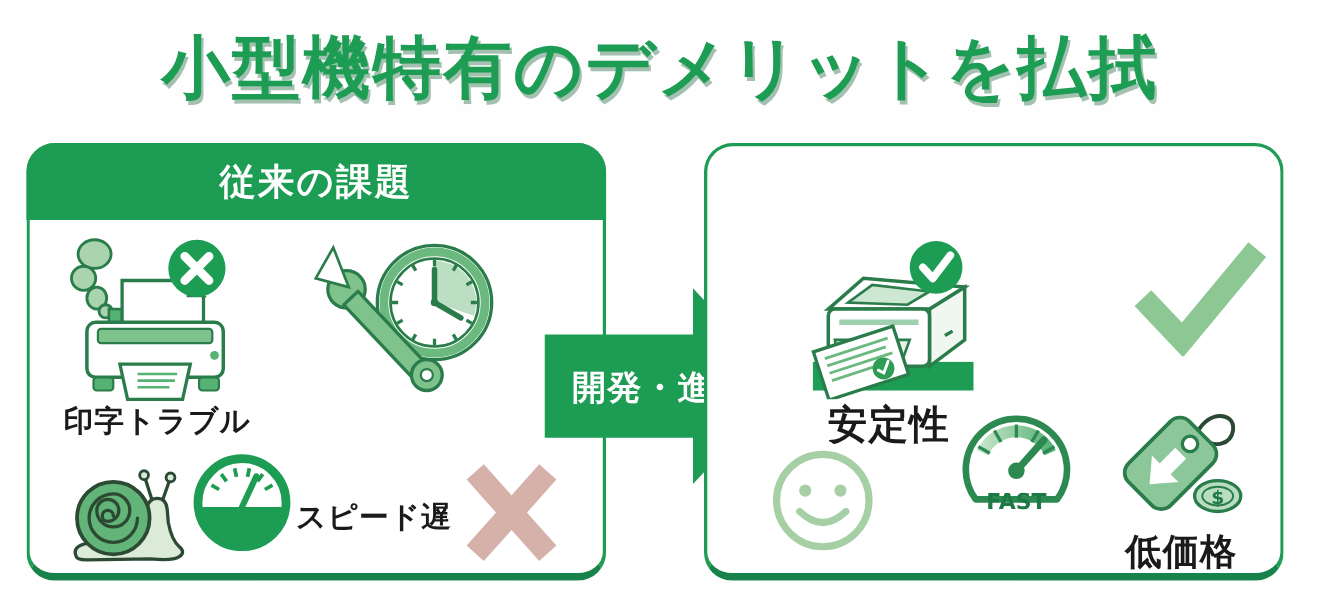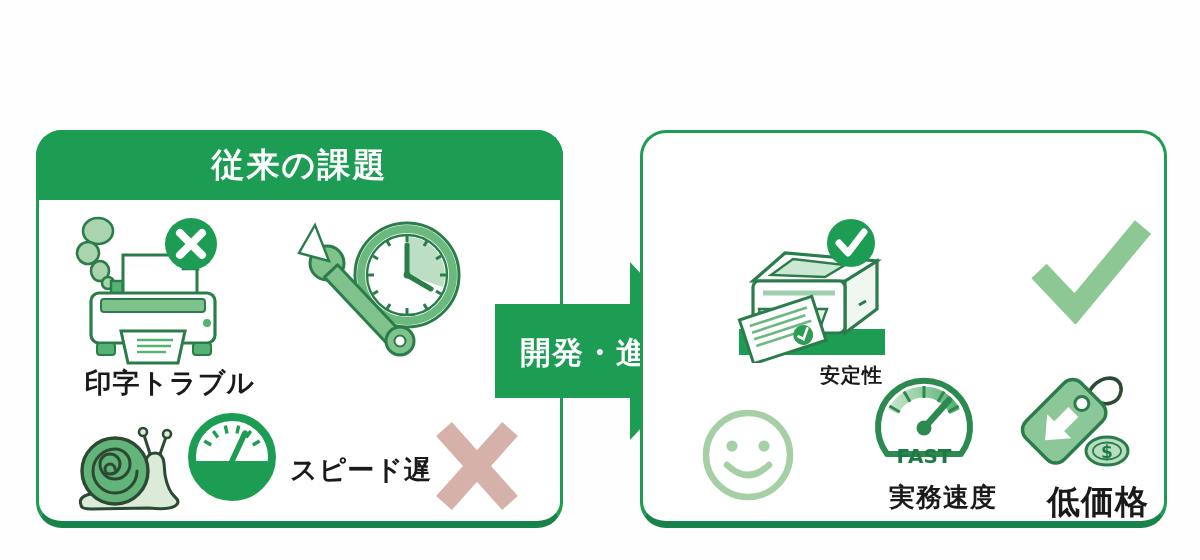--- a/index.html
+++ b/index.html
@@ -15,38 +15,39 @@
   *{margin:0;padding:0;box-sizing:border-box;}
   body{width:1200px;height:560px;background:#fefefe;position:relative;overflow:hidden;
        font-family:"DejaVu Sans","Liberation Sans",sans-serif;}
   .stage{position:absolute;inset:0;}
   .title{position:absolute;top:20px;left:0;width:1200px;text-align:center;
          font-size:62px;font-weight:900;letter-spacing:2px;color:var(--green);
          text-shadow:2px 3px 0 rgba(16,92,50,.38);white-space:nowrap;}
   .panel{position:absolute;top:130px;width:527px;height:398px;background:#fff;
          border:3px solid var(--green);border-bottom:7px solid var(--green-dark);
          border-radius:26px;}
-  .panel-left{left:36px;}
+  .panel-left{left:24px;}
   .panel-right{left:640px;}
   .panel-header{position:absolute;top:-3px;left:-3px;right:-3px;height:70px;
                 background:var(--green);border-radius:26px 26px 0 0;
                 display:flex;align-items:center;justify-content:center;
                 color:#fff;font-size:33px;font-weight:800;letter-spacing:2px;white-space:nowrap;}
   .icon{position:absolute;}
   .item-label{position:absolute;color:var(--ink);font-weight:800;font-size:27px;
-              text-align:right;white-space:nowrap;letter-spacing:1px;}
+              text-align:center;white-space:nowrap;letter-spacing:1px;}
   .arrow-wrap{position:absolute;left:495px;top:260px;width:220px;height:182px;}
   .arrow-label{position:absolute;left:500px;top:332px;width:200px;text-align:center;
                color:#fff;font-size:31px;font-weight:800;letter-spacing:1px;white-space:nowrap;}
 </style>
 </head>
 <body>
 
 <div class="stage">
 
+  <div class="title">小型機特有のデメリットを払拭</div>
 
   <div class="panel panel-left">
     <div class="panel-header">従来の課題</div>
 
     <svg class="icon" style="left:28px;top:76px" width="182" height="168" viewBox="0 0 182 168">
       <g stroke="#2a7d4a" stroke-width="2.6" fill="#a9d4ae">
         <ellipse cx="31" cy="22" rx="15" ry="13"></ellipse>
         <ellipse cx="21" cy="44" rx="11" ry="11"></ellipse>
         <ellipse cx="33" cy="62" rx="9" ry="10"></ellipse>
         <ellipse cx="41" cy="74" rx="6" ry="6"></ellipse>
@@ -161,21 +162,21 @@
             <line x1="30" y1="124" x2="70" y2="124"></line>
         </g>
         <circle cx="78" cy="128" r="10" fill="#2f9c55"></circle>
         <path d="M73,128 L77,132 L84,123" stroke="#fff" stroke-width="2.6" fill="none" stroke-linecap="round"></path>
       </g>
       <g>
         <circle cx="128" cy="30" r="24" fill="#1d9c53"></circle>
         <path d="M116,30 L125,40 L141,19" stroke="#fff" stroke-width="7" fill="none" stroke-linecap="round" stroke-linejoin="round"></path>
       </g>
     </svg>
-    <div class="item-label" style="left:90px;top:229px;width:150px;font-size:20px">安定性</div>
+    <div class="item-label" style="left:90px;top:229px;width:150px;font-size:36px">安定性</div>
 
     <svg class="icon" style="left:382px;top:86px" width="130" height="105" viewBox="0 0 130 105">
       <path d="M14,52 L50,90 L118,8" fill="none" stroke="#8dc794" stroke-width="21" stroke-linejoin="miter"></path>
     </svg>
 
     <svg class="icon" style="left:55px;top:272px" width="100" height="100" viewBox="0 0 100 100">
       <circle cx="50" cy="50" r="42" fill="none" stroke="#a6cfa6" stroke-width="6.5"></circle>
       <circle cx="34" cy="41" r="5.5" fill="#a6cfa6"></circle>
       <circle cx="66" cy="41" r="5.5" fill="#a6cfa6"></circle>
       <path d="M29,60 Q50,80 71,60" fill="none" stroke="#a6cfa6" stroke-width="6.5" stroke-linecap="round"></path>
@@ -194,21 +195,20 @@
         <line x1="34.8" y1="38" x2="24.4" y2="32"></line>
           <line x1="45" y1="27.8" x2="39" y2="17.4"></line>
         <line x1="59" y1="24" x2="59" y2="12"></line>
           <line x1="73" y1="27.8" x2="79" y2="17.4"></line>
         <line x1="83.2" y1="38" x2="93.6" y2="32"></line>
       </g>
       <line x1="59" y1="54" x2="84" y2="26" stroke="#2c8a50" stroke-width="6.5" stroke-linecap="round"></line>
       <circle cx="59" cy="54" r="7.5" fill="#2c8a50"></circle>
       <text x="59" y="89" text-anchor="middle" font-size="20" font-weight="bold" fill="#1d7a44">FAST</text>
     </svg>
-    <div class="item-label" style="left:204px;top:347px;width:150px;font-size:26px">実務速度</div>
 
     <svg class="icon" style="left:368px;top:236px" width="124" height="104" viewBox="0 0 124 104">
       <path d="M76,28 C84,4 112,4 110,22 C108,36 92,38 82,30" fill="none" stroke="#2c4a33" stroke-width="3.6"></path>
       <g transform="rotate(45 56 48)">
         <rect x="30" y="14" width="54" height="78" rx="12" fill="#8cc79a" stroke="#2a7d4a" stroke-width="3.4"></rect>
         <circle cx="57" cy="28" r="7" fill="#fff" stroke="#2a7d4a" stroke-width="3"></circle>
         <rect x="50" y="40" width="14" height="22" fill="#fff"></rect>
         <polygon points="40,60 74,60 57,80" fill="#fff"></polygon>
       </g>
       <ellipse cx="96" cy="82" rx="21" ry="14" fill="#b9ddc0" stroke="#2a7d4a" stroke-width="3"></ellipse>

